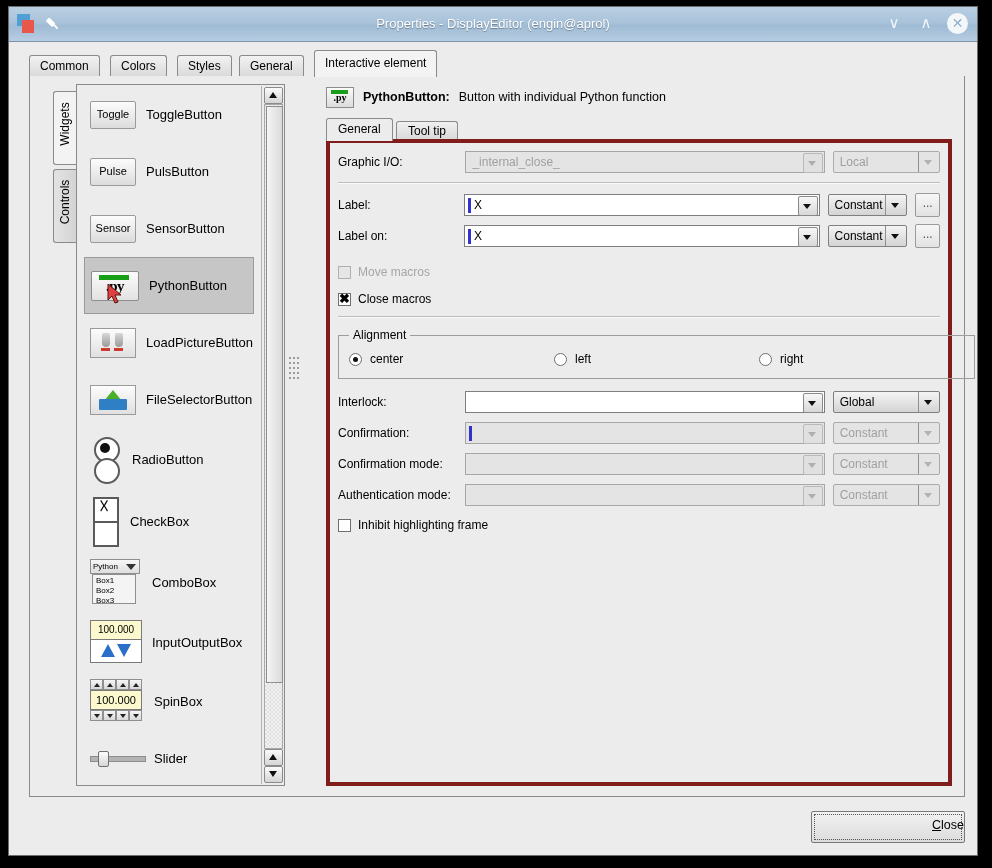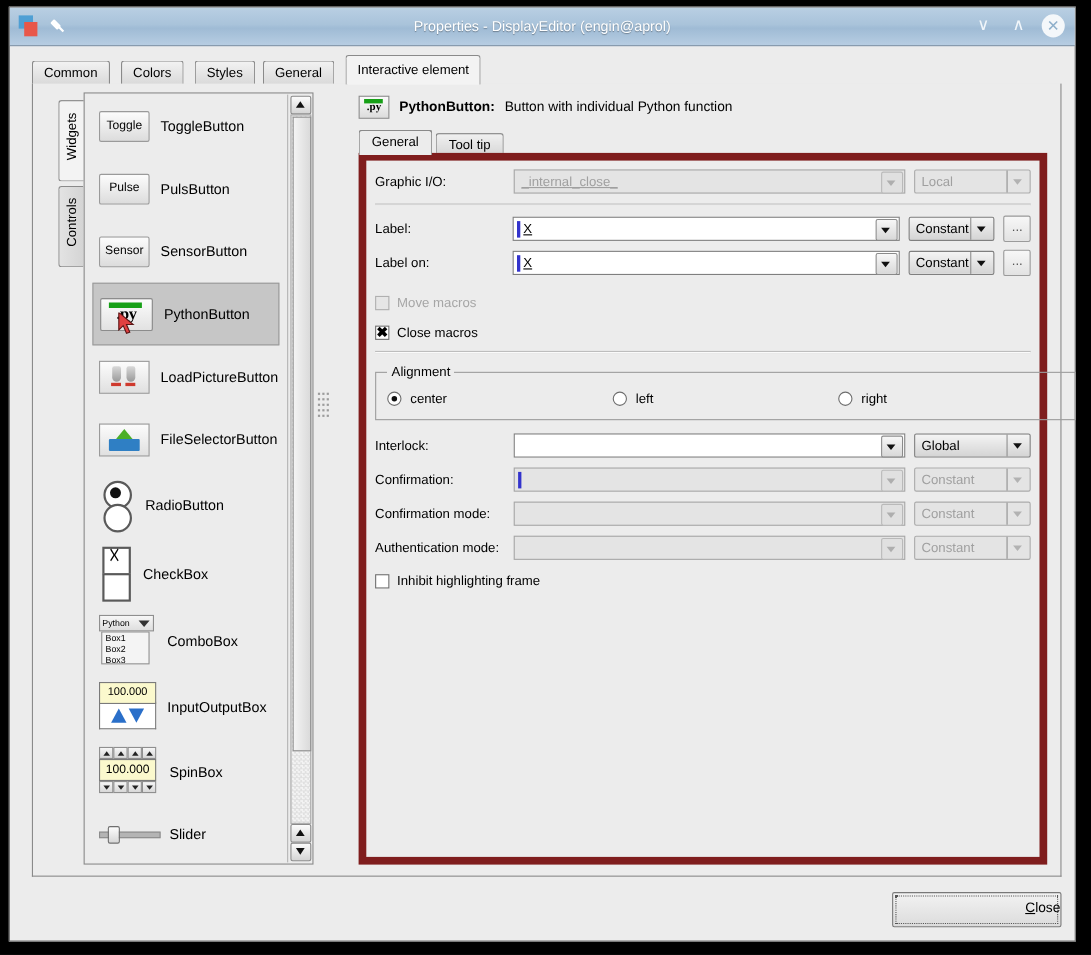--- a/index.html
+++ b/index.html
@@ -126,27 +126,27 @@
   .hdr .pyico .g{position:absolute;left:4px;top:2px;width:17px;height:4px;background:#17a017;}
   .hdr .pyico .t{position:absolute;left:0;right:0;top:4px;text-align:center;font-size:10px;font-weight:bold;font-family:"Liberation Serif",serif;}
   .hdr b{font-size:12.5px;}
   .hdr .desc{font-size:12.5px;}
 
   .innertabs{position:absolute;left:4px;top:34px;right:0;height:22px;}
   .itab{position:absolute;top:3px;height:19px;line-height:18px;padding:0 11px;font-size:12px;
         background:linear-gradient(to bottom,#f0f0f0,#d7d7d7);border:1px solid #8a8a8a;border-bottom:none;border-radius:3px 3px 0 0;cursor:default;}
   .itab.sel{top:0;height:22px;line-height:21px;background:#ececec;z-index:3;}
 
-  #formpanel{position:absolute;left:4px;top:55px;right:0;bottom:0;background:#ececec;border:7px solid #7f1d1d;}
+  #formpanel{position:absolute;left:4px;top:55px;right:0;bottom:0;background:#ececec;border:4px solid #7f1d1d;}
   .form{position:absolute;left:8px;top:8px;right:8px;}
   .frow{display:flex;align-items:center;height:22px;margin-bottom:9px;}
   .flabel{width:133px;font-size:12px;}
   .fcombo{height:22px;background:#fff;border:1px solid #7f7f7f;position:relative;display:flex;align-items:center;box-sizing:border-box;}
   .fcombo.dis{background:#e4e4e4;border-color:#a7a7a7;color:#a0a0a0;}
-  .fcombo .val{padding-left:6px;font-size:12px;text-decoration:underline;}
+  .fcombo .val{padding-left:6px;font-size:12px;}
   .fcombo .caret{position:absolute;right:1px;top:1px;width:18px;height:18px;
         background:linear-gradient(to bottom,#f7f7f7,#d8d8d8);border:1px solid #8a8a8a;border-radius:2px;}
   .fcombo.dis .caret{background:#e0e0e0;border-color:#b9b9b9;}
   .fcombo .caret i{position:absolute;left:4px;top:7px;width:0;height:0;border-left:4px solid transparent;border-right:4px solid transparent;border-top:5px solid #111;}
   .fcombo.dis .caret i{border-top-color:#aeaeae;}
   .cursorbar{width:3px;height:15px;background:#3333cc;margin-left:3px;}
 
   .btncombo{width:84px;height:22px;margin-left:8px;background:linear-gradient(to bottom,#f4f4f4,#d4d4d4);
         border:1px solid #7f7f7f;border-radius:2px;position:relative;box-sizing:border-box;}
   .btncombo .val{padding-left:6px;font-size:12px;line-height:20px;}

